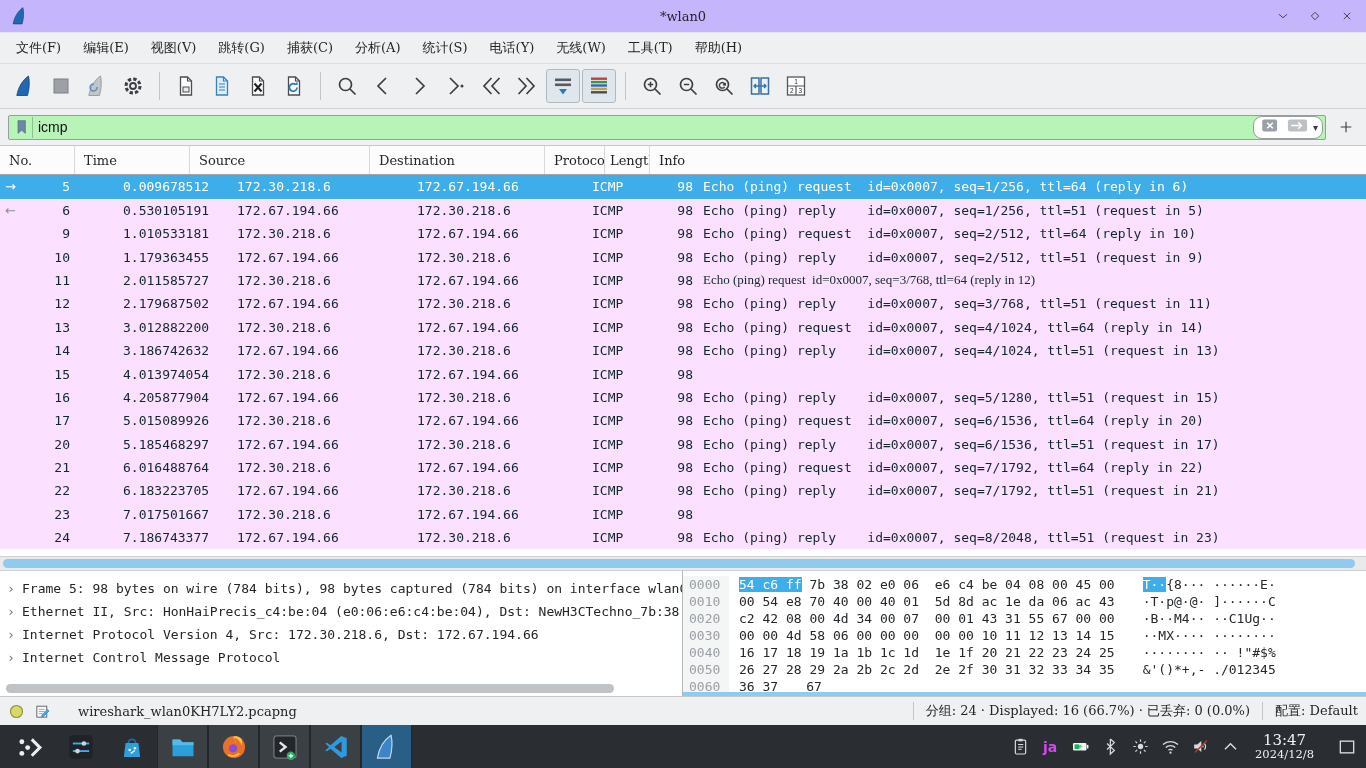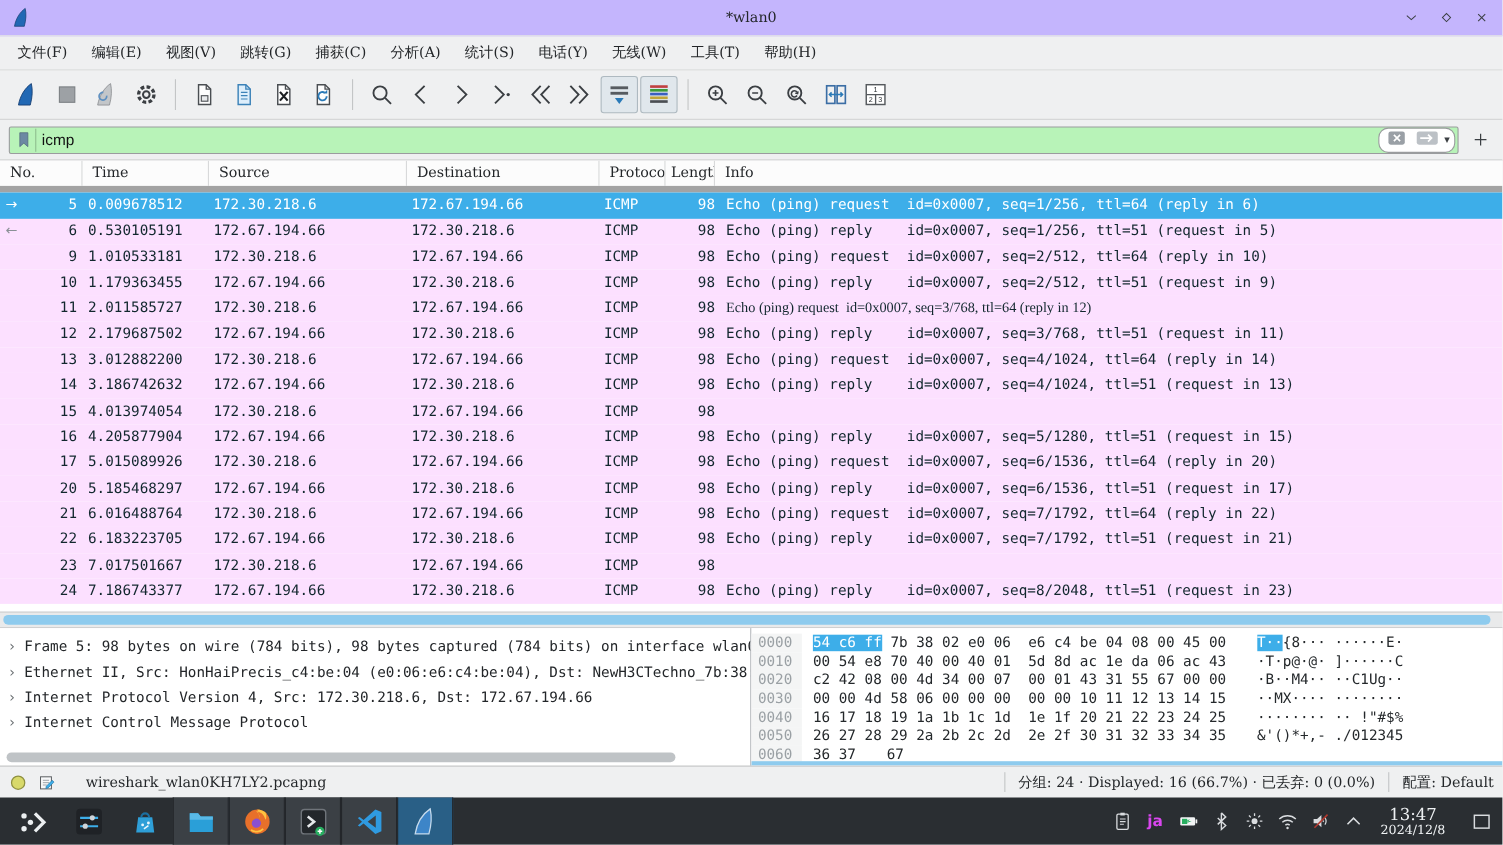--- a/index.html
+++ b/index.html
@@ -42,30 +42,30 @@
   .filter-controls { display:flex; align-items:center; background:#fff;
     border:1px solid #9a9c9e; border-radius:9px; height:23px; padding:0 4px; gap:2px; }
   .filter-controls svg { height:17px; }
   .caret { font-size:10px; color:#3b3f43; font-family:"DejaVu Sans", sans-serif; }
   .plus-btn { width:24px; height:24px; display:flex; align-items:center; justify-content:center; }
   .plus-btn svg { width:16px; height:16px; }
 
   
   .plist { height:413px; background:#fff; display:flex; flex-direction:column;
     font-family:"DejaVu Sans Mono", monospace; overflow:hidden; }
-  .phead { height:29px; display:flex; background:#fcfcfc; border-bottom:6px solid #a3a3a3;
+  .phead { height:29px; display:flex; background:#fcfcfc; border-bottom:1px solid #a3a3a3;
     font-family:"DejaVu Serif", serif; align-items:center; flex:none; }
   .phead .hc { height:100%; display:flex; align-items:center; border-right:1px solid #d8d9da;
     padding-left:9px; white-space:nowrap; overflow:hidden; }
   .prow { height:23.4px; display:flex; align-items:center; background:#fce0ff; color:#12272e;
     white-space:nowrap; flex:none; }
   .prow.selected { background:#3daee9; color:#fff; }
   .c-no { width:75px; text-align:right; padding-right:5px; position:relative; }
   .c-no .dir { position:absolute; left:5px; top:0; font-family:"DejaVu Sans", sans-serif; }
-  .prow .c-time { width:115px; padding-left:5px; }
+  .prow .c-time { width:115px; padding-left:5px;margin-left:43px; }
   .prow .c-src { width:180px; padding-left:4px; }
   .prow .c-dst { width:175px; padding-left:4px; }
   .prow .c-proto { width:60px; padding-left:4px; }
   .prow .c-len { width:45px; text-align:right; }
   .prow .c-info { flex:1; padding-left:10px; overflow:hidden; }
   .phead .c-no { width:75px; text-align:left; }
   .phead .c-time { width:115px; } .phead .c-src { width:180px; }
   .phead .c-dst { width:175px; } .phead .c-proto { width:60px; }
   .phead .c-len { width:45px; padding-left:5px; } .phead .c-info { flex:1; border-right:none; }
 

